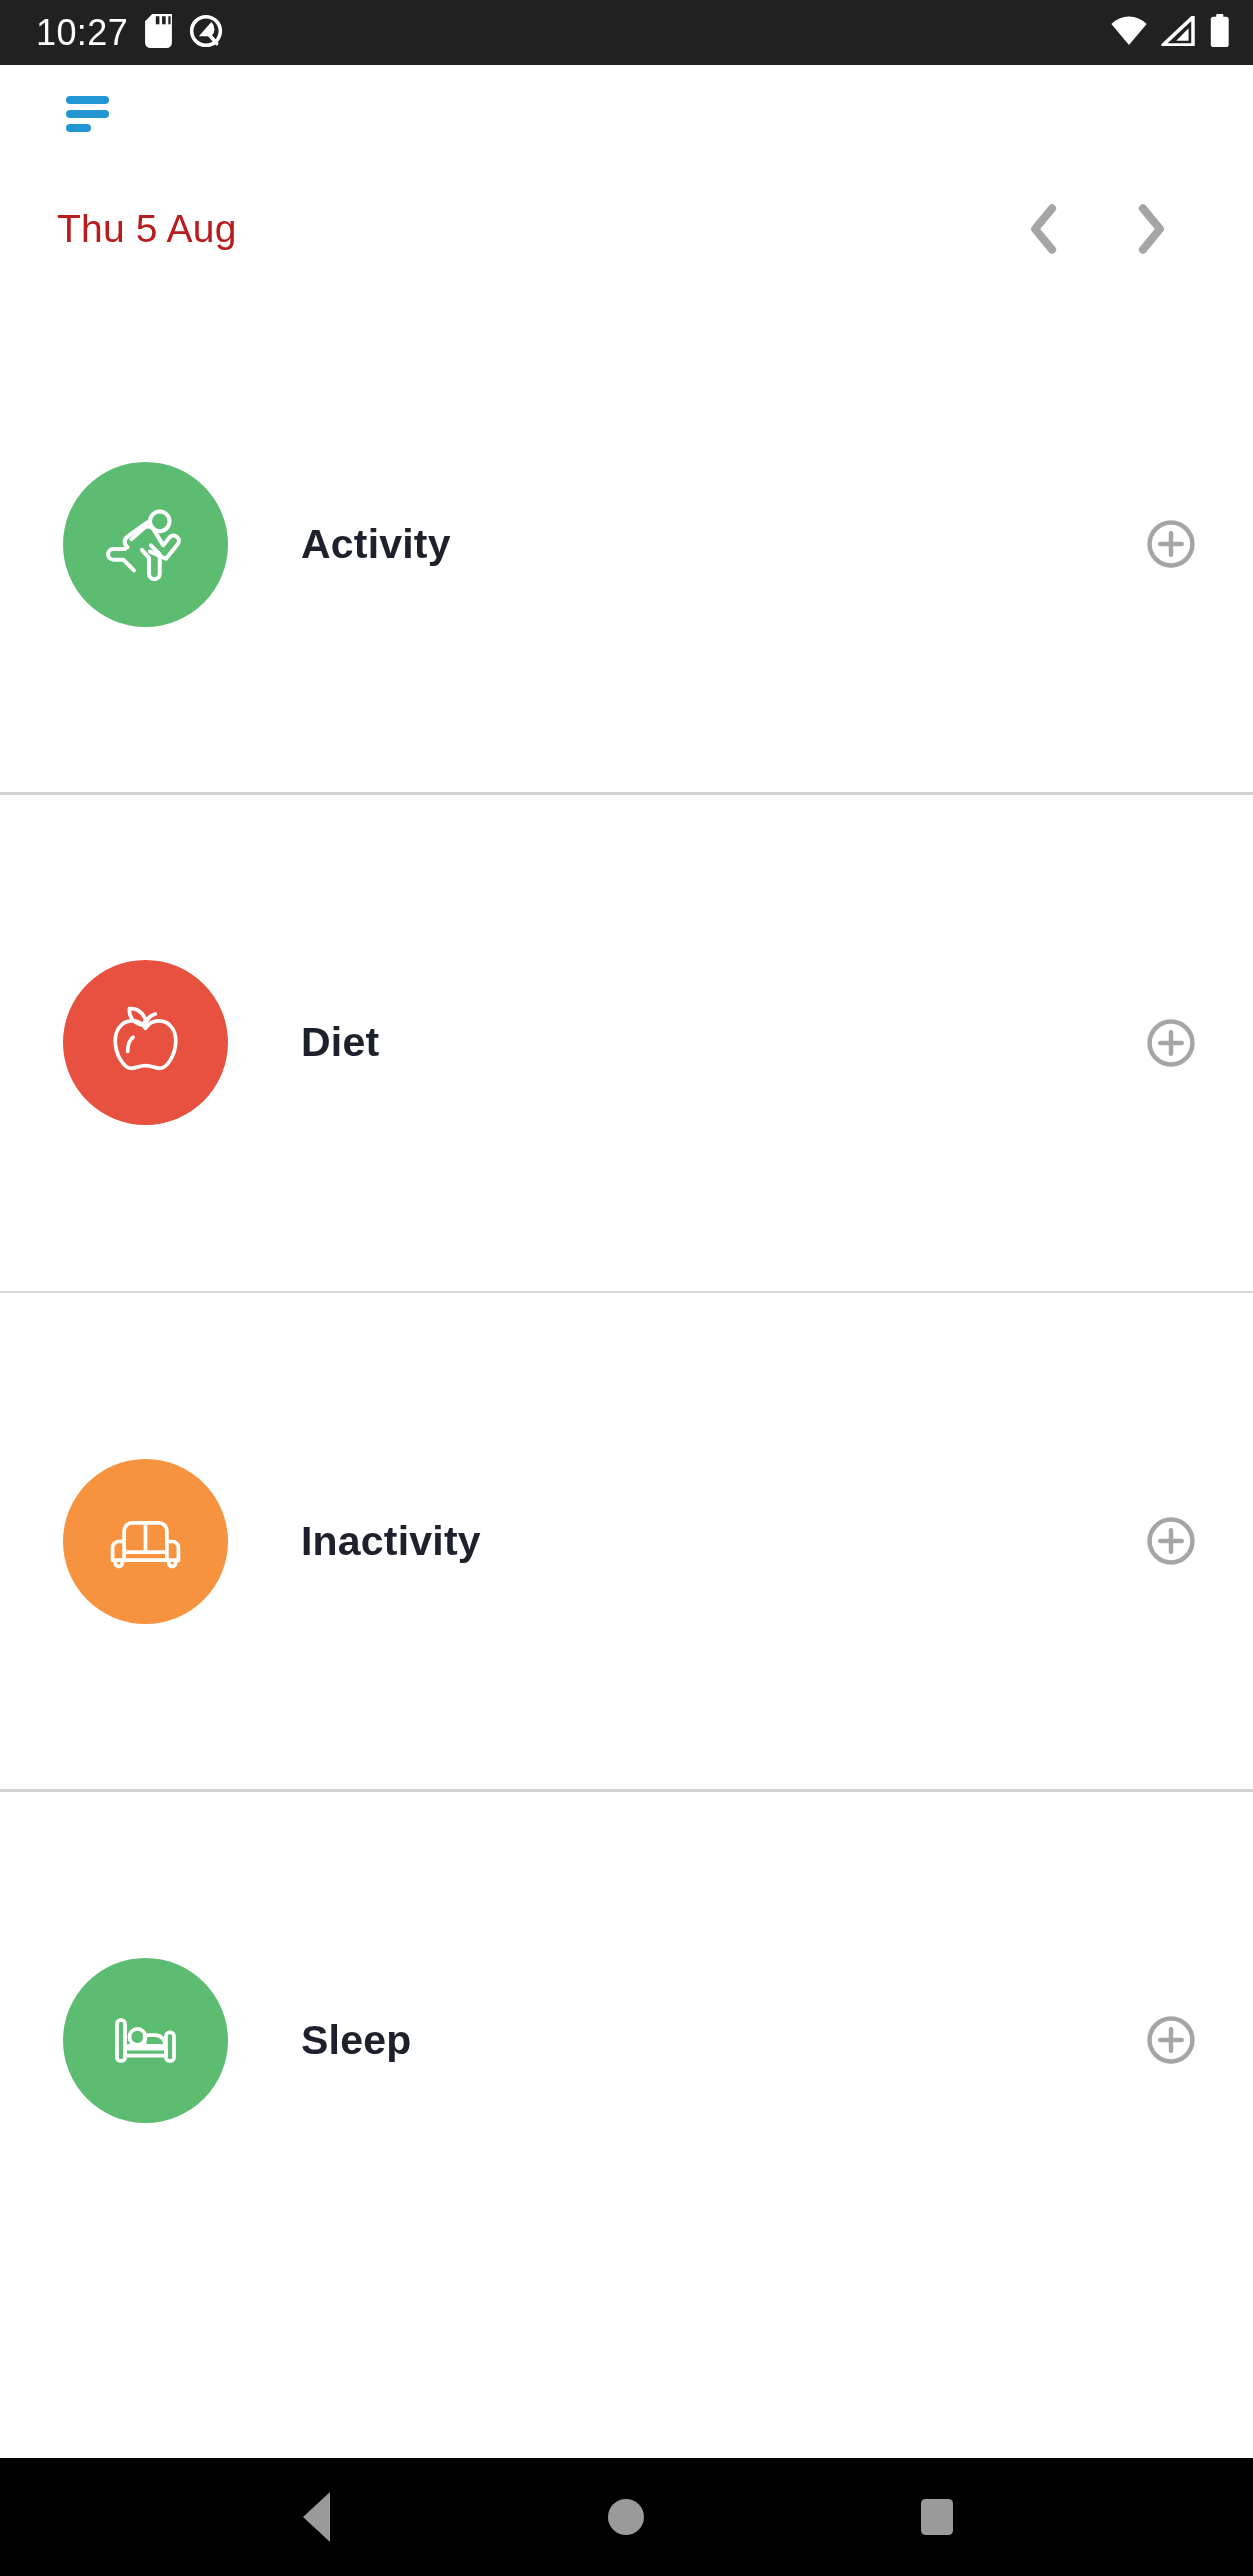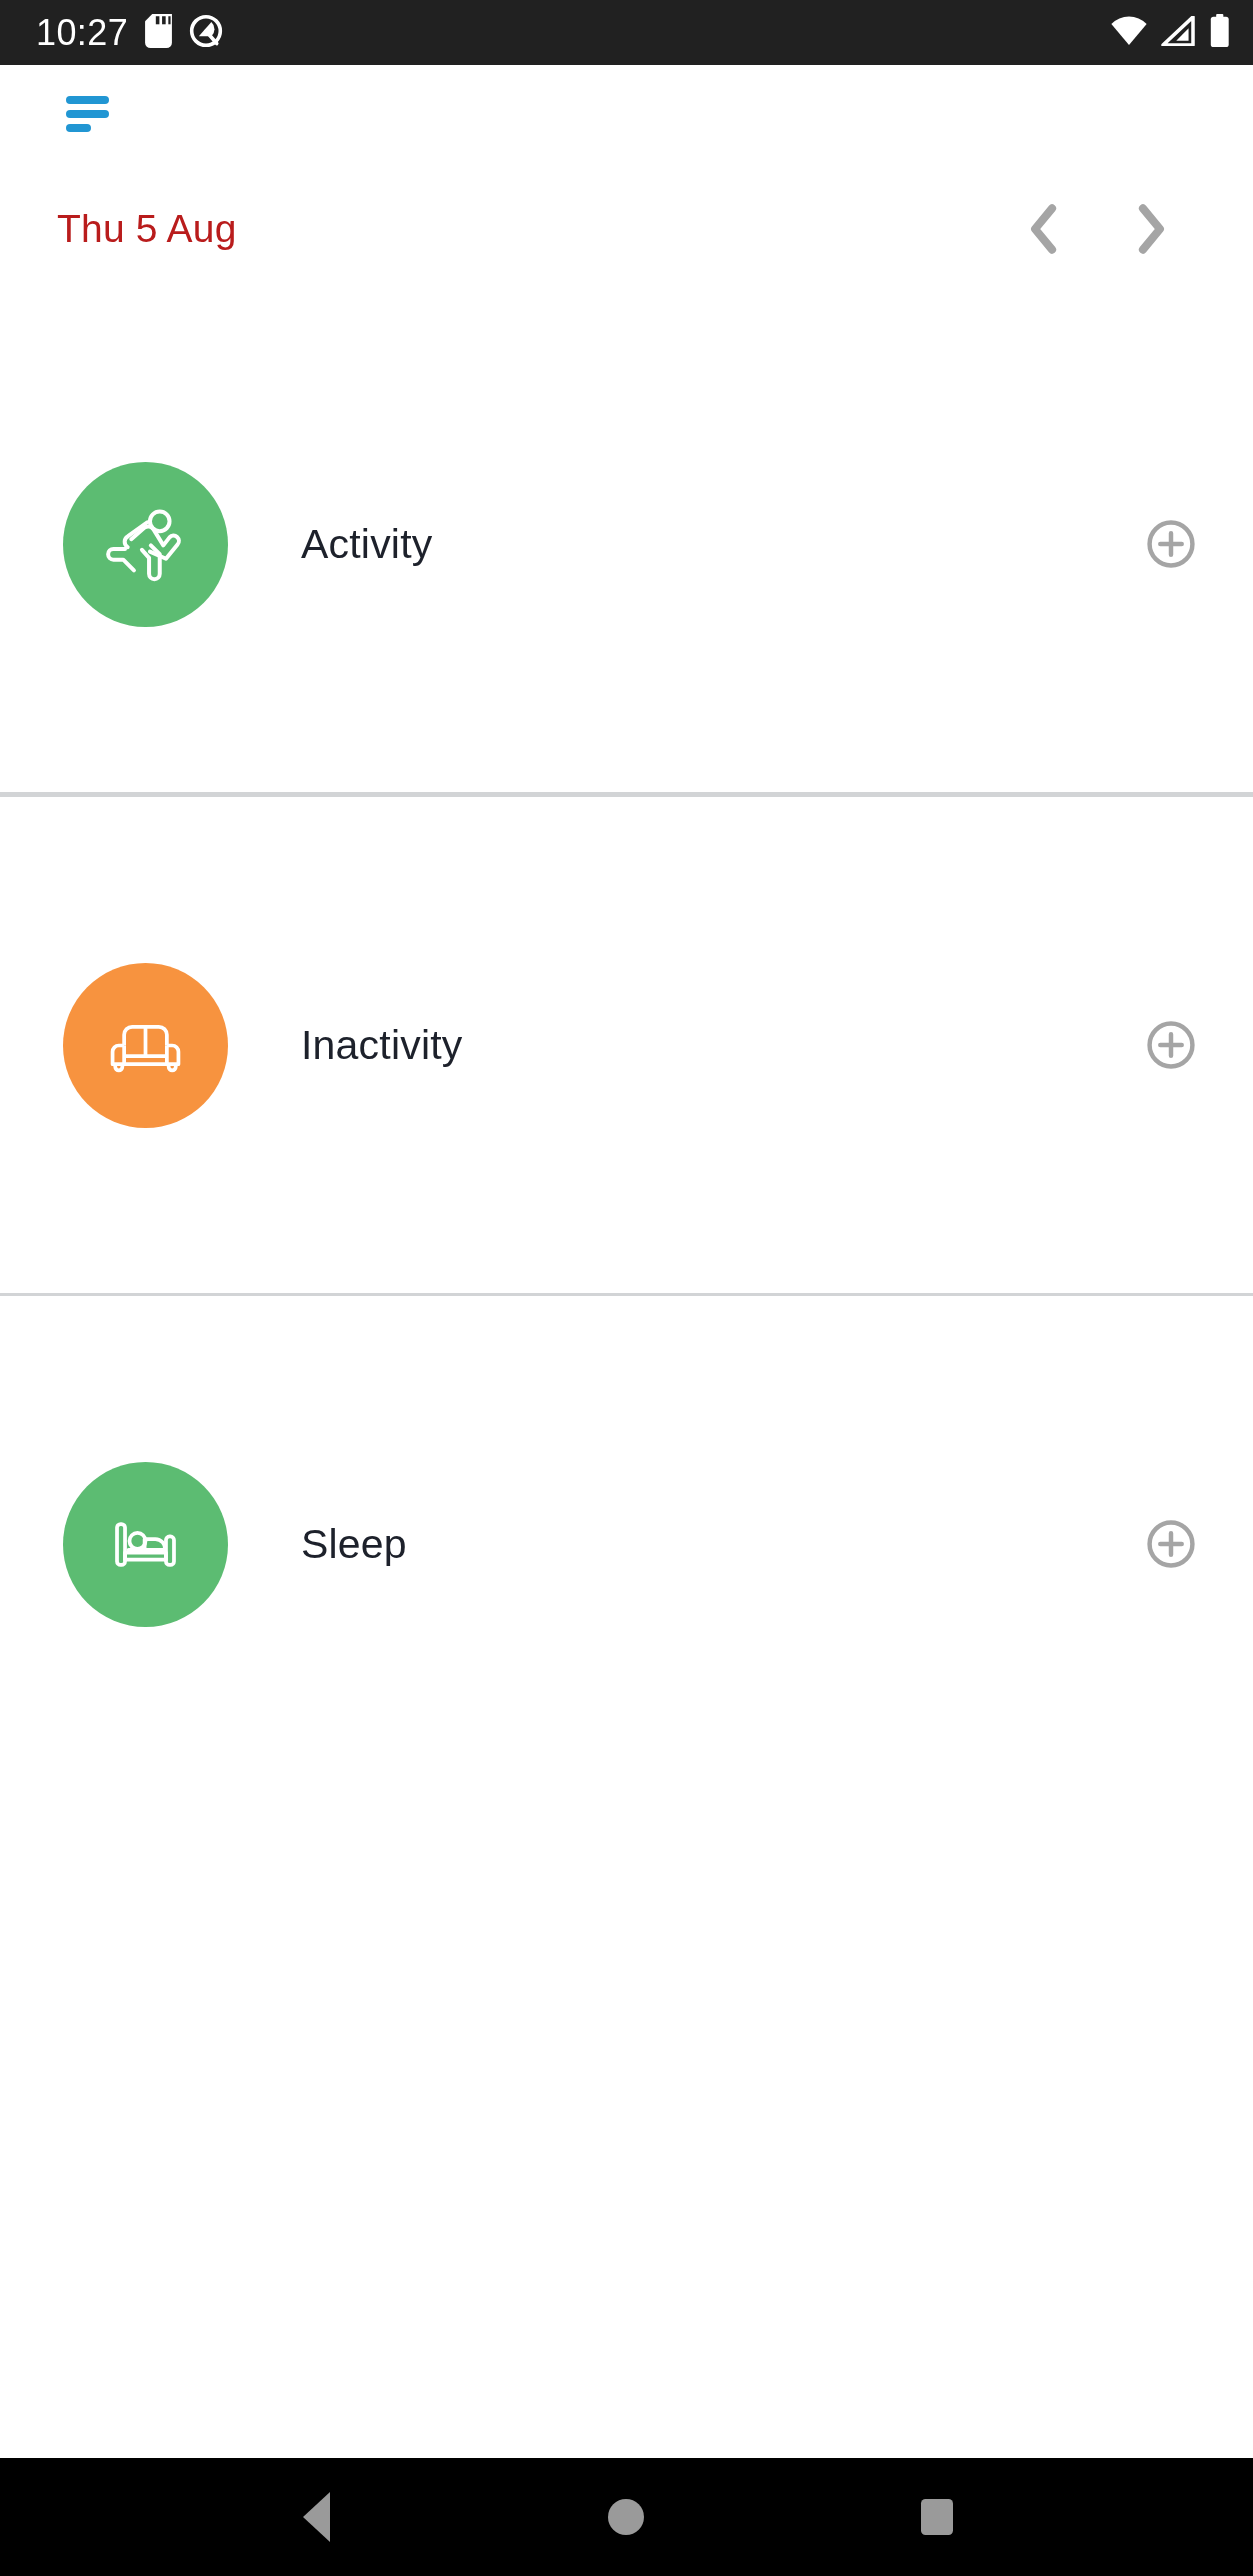--- a/index.html
+++ b/index.html
@@ -133,21 +133,21 @@
     height: 165px;
     border-radius: 50%;
     flex: 0 0 auto;
     display: flex;
     align-items: center;
     justify-content: center;
   }
   .row-label {
     margin-left: 73px;
     font-size: 41px;
-    font-weight: normal;
+    font-weight: bold;
     color: #1d212b;
     letter-spacing: 0.2px;
   }
   .row-add {
     margin-left: auto;
     width: 55px;
     height: 55px;
     display: flex;
     align-items: center;
     justify-content: center;
@@ -273,20 +273,37 @@
       <div class="row-label">Activity</div>
       <div class="row-add">
         <svg width="50" height="50" viewBox="0 0 56 56">
           <circle cx="28" cy="28" r="24" fill="none" stroke="#a5a5a5" stroke-width="5"></circle>
           <path d="M28 16 L28 40 M16 28 L40 28" stroke="#a5a5a5" stroke-width="5" stroke-linecap="round"></path>
         </svg>
       </div>
     </div>
     <div class="divider"></div>
 
+    <div class="list-row">
+      <div class="row-badge" style="background:#e8503f">
+        <svg width="89" height="89" viewBox="0 0 100 100">
+          <path d="M50 34 c-4 -6 -11 -9 -18 -8 c-9 1 -16 10 -16 22 c0 16 10 31 18 31 c5 0 9 -3 16 -3 c7 0 11 3 16 3 c8 0 18 -15 18 -31 c0 -12 -7 -21 -16 -22 c-7 -1 -14 2 -18 8 z" fill="none" stroke="#ffffff" stroke-width="4.2" stroke-linejoin="round"></path>
+          <path d="M50 34 c0 -8 4 -14 11 -16" fill="none" stroke="#ffffff" stroke-width="4.2" stroke-linecap="round"></path>
+          <path d="M50 24 c-4 -9 -11 -13 -18 -12 c-1 8 4 16 13 18 c2 0 4 -2 5 -6 z" fill="none" stroke="#ffffff" stroke-width="4.2" stroke-linejoin="round"></path>
+          <path d="M30 60 c0 -8 2 -13 6 -16" fill="none" stroke="#ffffff" stroke-width="4.2" stroke-linecap="round"></path>
+        </svg>
+      </div>
+      <div class="row-label">Diet</div>
+      <div class="row-add">
+        <svg width="50" height="50" viewBox="0 0 56 56">
+          <circle cx="28" cy="28" r="24" fill="none" stroke="#a5a5a5" stroke-width="5"></circle>
+          <path d="M28 16 L28 40 M16 28 L40 28" stroke="#a5a5a5" stroke-width="5" stroke-linecap="round"></path>
+        </svg>
+      </div>
+    </div>
     <div class="divider"></div>
 
     <div class="list-row">
       <div class="row-badge" style="background:#f7933f">
         <svg width="89" height="89" viewBox="0 0 100 100">
           <path d="M26 50 L26 38 a9 9 0 0 1 9 -9 l30 0 a9 9 0 0 1 9 9 l0 12" fill="none" stroke="#ffffff" stroke-width="4.2" stroke-linejoin="round"></path>
           <path d="M50 29 L50 62" fill="none" stroke="#ffffff" stroke-width="4.2"></path>
           <path d="M26 50 l-6 0 a7 7 0 0 0 -7 7 l0 14 l74 0 l0 -14 a7 7 0 0 0 -7 -7 l-6 0" fill="none" stroke="#ffffff" stroke-width="4.2" stroke-linejoin="round"></path>
           <path d="M26 62 L74 62" fill="none" stroke="#ffffff" stroke-width="4.2"></path>
           <path d="M26 50 L26 71 M74 50 L74 71" fill="none" stroke="#ffffff" stroke-width="4.2"></path>

